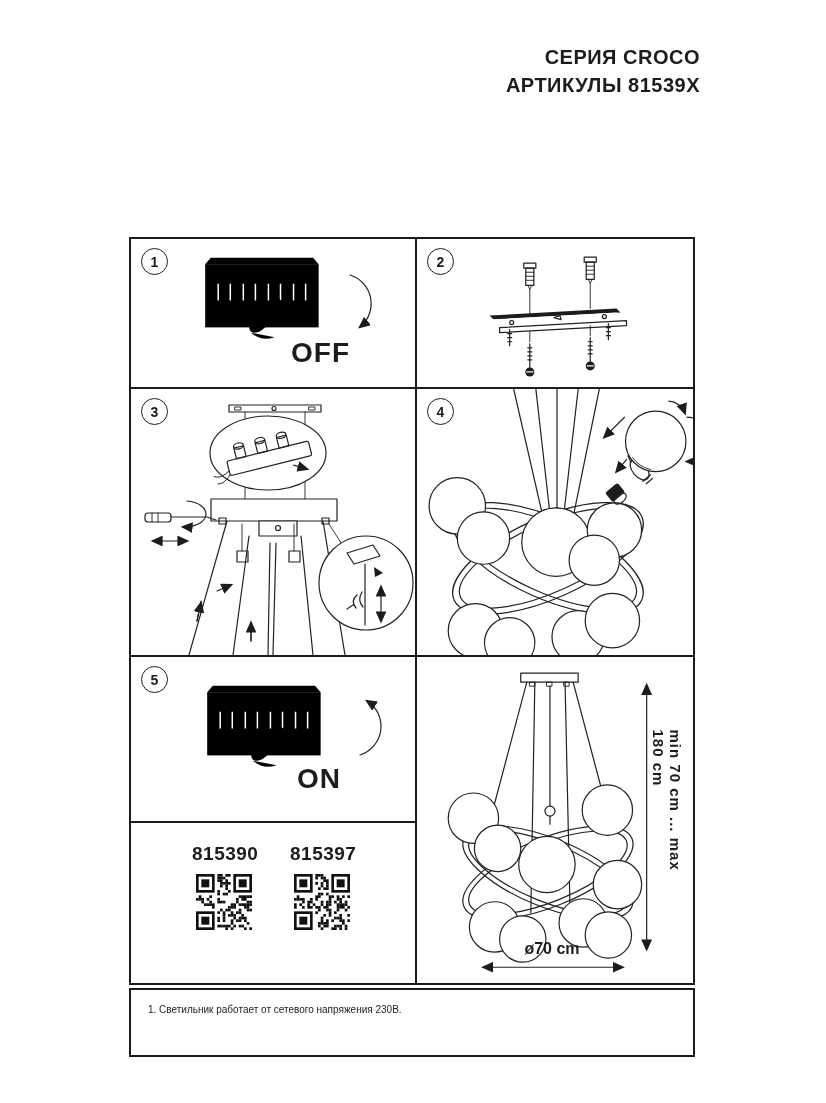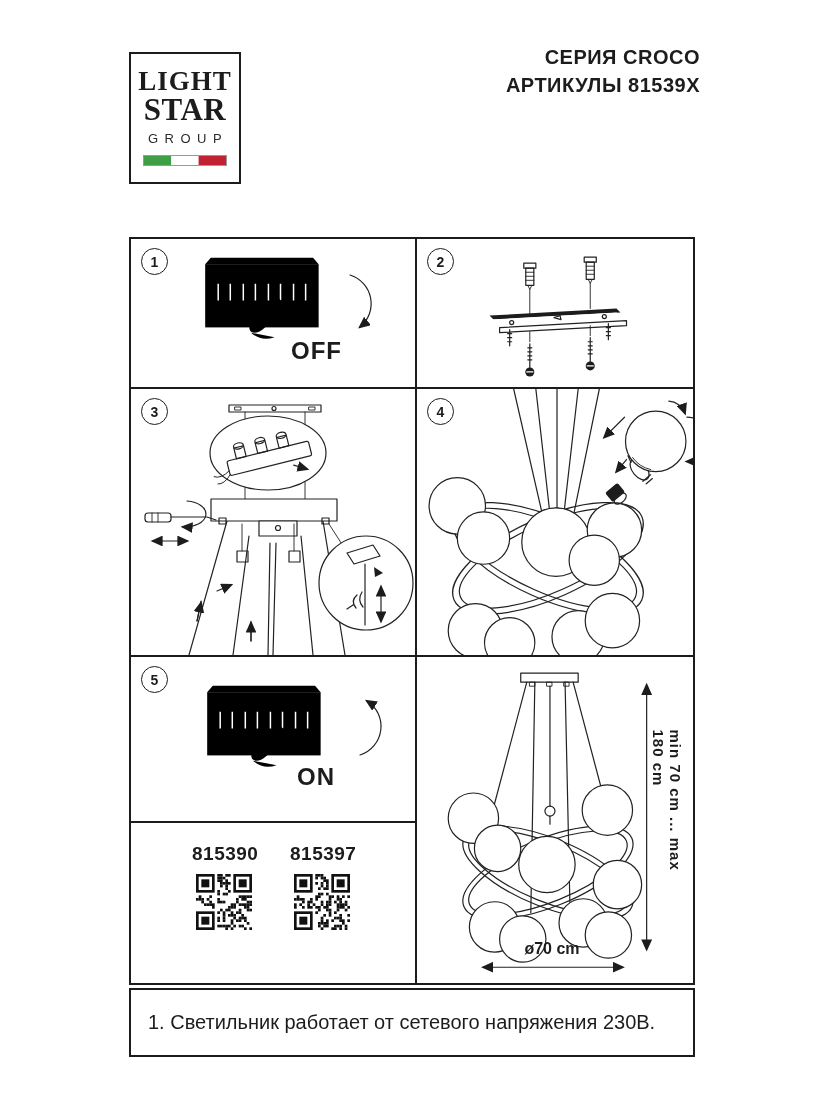--- a/index.html
+++ b/index.html
@@ -26,21 +26,21 @@
         border:2px solid #1c1c1c;box-sizing:border-box;display:grid;
         grid-template-columns:286px 1fr;grid-template-rows:150px 268px 166px 1fr;}
   .cell{position:relative;overflow:hidden;box-sizing:border-box;}
   .c-r{border-right:2px solid #1c1c1c;}
   .c-b{border-bottom:2px solid #1c1c1c;}
   .cell svg.draw{position:absolute;inset:0;}
 
   .badge{position:absolute;left:10px;top:9px;width:25px;height:25px;border:1.6px solid #1c1c1c;
          border-radius:50%;display:flex;align-items:center;justify-content:center;
          font-size:14px;font-weight:700;background:#fff;z-index:3;}
-  .switch-label{position:absolute;font-size:24px;font-weight:600;letter-spacing:1px;z-index:3;}
+  .switch-label{position:absolute;font-size:28px;font-weight:600;letter-spacing:1px;z-index:3;}
 
   
   .draw path,.draw line,.draw rect,.draw ellipse,.draw circle,.draw polyline{
       stroke:#222;stroke-width:1.2;fill:none;stroke-linecap:round;stroke-linejoin:round;}
   .draw .fill{fill:#1c1c1c;stroke:none;}
   .draw .wh{fill:#ffffff;}
   .draw .thin{stroke-width:0.9;}
 
   
   #qr-row{position:absolute;inset:0;display:flex;justify-content:center;gap:34px;padding-top:20px;}
@@ -49,21 +49,21 @@
   .qr-col svg{margin-top:9px;display:block;margin-left:auto;margin-right:auto;}
 
   
   #dim-v{position:absolute;left:233px;top:157px;transform:translateY(-50%);
          writing-mode:vertical-rl;font-size:15px;font-weight:700;letter-spacing:1px;z-index:3;}
   #dim-h{position:absolute;left:60px;width:150px;text-align:center;top:283px;
          font-size:16px;font-weight:700;z-index:3;}
 
   
   #footer{position:absolute;left:129px;top:988px;width:566px;height:69px;border:2px solid #1c1c1c;
-          box-sizing:border-box;padding:21px 10px 0 17px;font-size:20px;line-height:22px;}
+          box-sizing:border-box;padding:9px 10px 0 17px;font-size:10px;line-height:22px;}
 </style>
 </head>
 <body>
 
 <svg aria-hidden="true" style="position:absolute;width:0;height:0;overflow:hidden">
   <defs>
     <marker id="ah" orient="auto-start-reverse" markerWidth="11" markerHeight="9" refX="8" refY="4.5">
       <path d="M0,0 L10,4.5 L0,9 z" fill="#1c1c1c"></path>
     </marker>
     <g id="sym-breaker">
@@ -96,30 +96,20 @@
     </g>
     <g id="sym-hand">
       <path d="M0,0 l-3,10 c-2,7 -6,12 -11,16 c-4,3 -9,5 -8,10 c1,5 8,5 13,0 c6,-6 11,-14 13,-22 c3,2 8,1 11,-3"></path>
       <path d="M-20,40 q11,8 24,2"></path>
     </g>
   </defs>
 </svg>
 
 <div id="page">
 
-  <div id="logo-box">
-    <div class="logo-w1">LIGHT</div>
-    <div class="logo-w2">STAR</div>
-    <div class="logo-w3">GROUP</div>
-    <svg class="logo-flag" width="82" height="9">
-      <rect x="0" y="0" width="27.3" height="9" fill="#3f9e46"></rect>
-      <rect x="27.3" y="0" width="27.3" height="9" fill="#ffffff"></rect>
-      <rect x="54.6" y="0" width="27.4" height="9" fill="#c02231"></rect>
-    </svg>
-  </div>
   <div id="hdr-series" class="hdr-right">СЕРИЯ CROCO</div>
   <div id="hdr-articles" class="hdr-right">АРТИКУЛЫ 81539X</div>
   <div id="hdr-title" class="hdr-right">
   </div>
 
   <div id="grid">
 
     <div class="cell c-r c-b">
       <div class="badge">1</div>
       <svg class="draw" viewBox="0 0 284 148">

